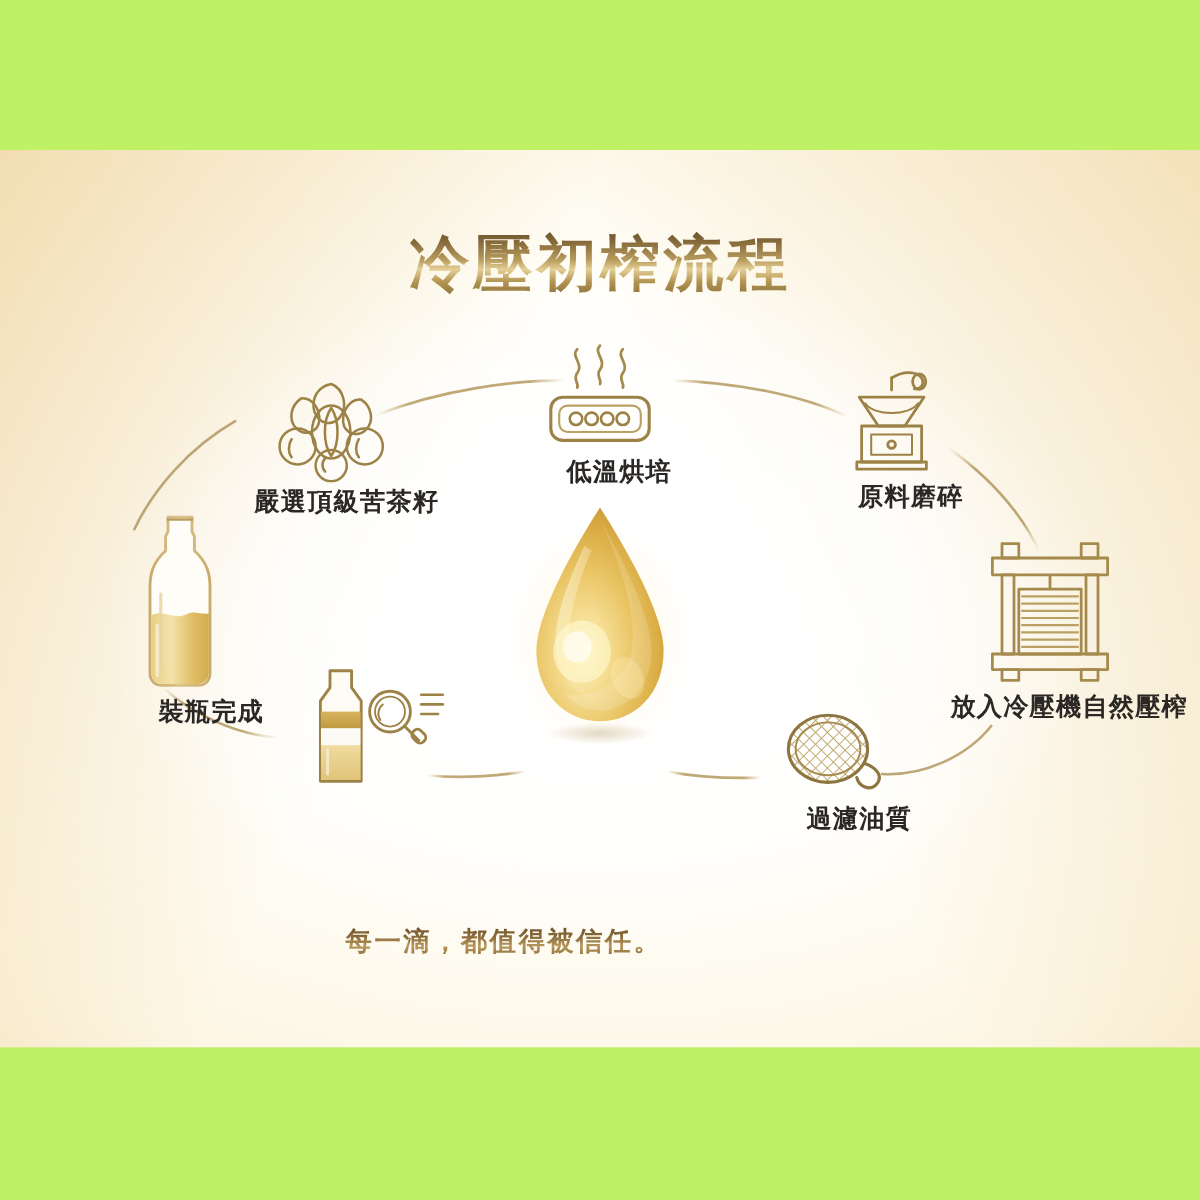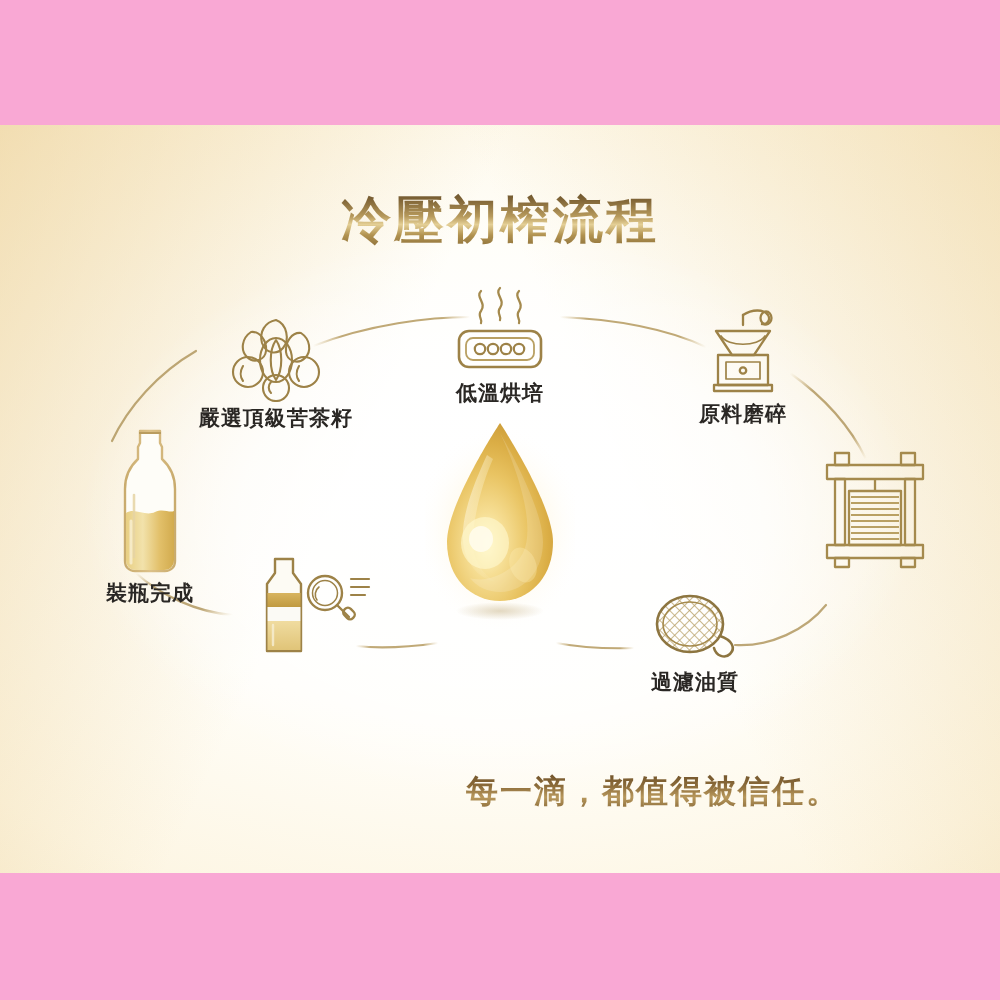--- a/index.html
+++ b/index.html
@@ -1,20 +1,20 @@
 <!DOCTYPE html>
 <html><head>
 <meta charset="utf-8">
 <style>
   html,body{margin:0;padding:0;background:#ffffff;}
   body{width:1000px;height:1000px;overflow:hidden;
        font-family:"Liberation Sans","DejaVu Sans",sans-serif;}
 
   
-  #stage{position:relative;width:1000px;height:1000px;background:#f9a8d4;text-decoration:underline;}
+  #stage{position:relative;width:1000px;height:1000px;background:#bef264;text-decoration:underline;}
   #band{position:absolute;left:0;top:125px;width:1000px;height:748px;overflow:hidden;}
 
   
   #bg{position:absolute;inset:0;
       background:
         radial-gradient(115% 95% at 50% 48%, #ffffff 0%, #fffef9 34%, #fdf6e4 62%, #f6e8c6 88%, #f0dcb0 100%);
   }
   #bg-warm{position:absolute;inset:0;
       background:
         radial-gradient(58% 52% at 50% 52%, rgba(255,255,255,.96) 0%, rgba(255,255,255,.70) 45%, rgba(255,255,255,0) 72%),
@@ -24,37 +24,37 @@
 
   
   .title{position:absolute;left:0;top:62px;width:1000px;text-align:center;
          font-family:"Liberation Serif","DejaVu Serif",serif;
          font-size:50px;font-weight:700;letter-spacing:3px;
          background:linear-gradient(180deg,#5e4a28 0%,#7d6235 18%,#b79a5c 44%,#e4cf96 56%,#b1924f 72%,#7a5f31 100%);
          -webkit-background-clip:text;background-clip:text;color:transparent;
          -webkit-text-fill-color:transparent;}
 
   
-  .tagline{position:absolute;left:0;top:645px;width:840px;text-align:right;
+  .tagline{position:absolute;left:0;top:645px;width:840px;text-align:center;
            font-family:"Liberation Serif","DejaVu Serif",serif;
-           font-size:32px;font-weight:700;letter-spacing:2px;
+           font-size:22px;font-weight:700;letter-spacing:2px;
            background:linear-gradient(180deg,#6a4d27 0%,#8a6a39 35%,#b8985c 62%,#7a5c2f 100%);
            -webkit-background-clip:text;background-clip:text;color:transparent;
            -webkit-text-fill-color:transparent;}
 
   
   .layer{position:absolute;inset:0;width:1000px;height:748px;}
 
   
   .step{position:absolute;text-align:center;}
   .step .ico{display:block;margin:0 auto;}
   .step .lbl{display:block;margin-top:2px;
              font-family:"Liberation Sans","DejaVu Sans",sans-serif;
              font-size:21px;font-weight:700;color:#2a2724;letter-spacing:1px;
-             white-space:nowrap;}
+             white-space:nowrap;text-align:right;}
 
   
   #drop{position:absolute;left:425px;top:290px;width:150px;height:215px;}
 </style>
 </head>
 <body>
 
 <div id="stage">
 
   <div id="band">
@@ -207,20 +207,21 @@
           <path d="M36 52 H84"></path>
             <path d="M36 58 H84"></path>
             <path d="M36 64 H84"></path>
           <path d="M36 70 H84"></path>
             <path d="M36 76 H84"></path>
             <path d="M36 82 H84"></path>
           <path d="M36 88 H84"></path>
             <path d="M36 94 H84"></path>
         </g>
       </svg>
+      <span class="lbl">放入冷壓機自然壓榨</span>
     </div>
 
     <div class="step" style="left:630px;top:465px;width:130px;">
       <svg class="ico" width="110" height="76" viewBox="0 0 110 76">
         <defs>
           <pattern id="mesh" width="7" height="7" patternUnits="userSpaceOnUse" patternTransform="rotate(45)">
             <path d="M0 0 V7" stroke="#b39a5e" stroke-width="1.5" fill="none"></path>
             <path d="M0 0 H7" stroke="#b39a5e" stroke-width="1.5" fill="none"></path>
           </pattern>
         </defs>

